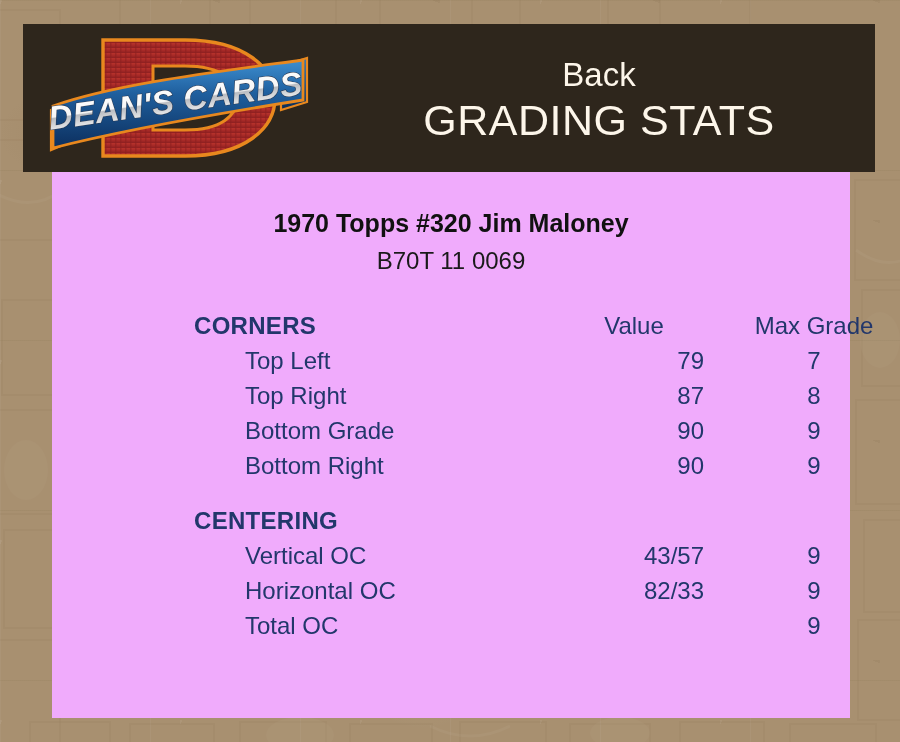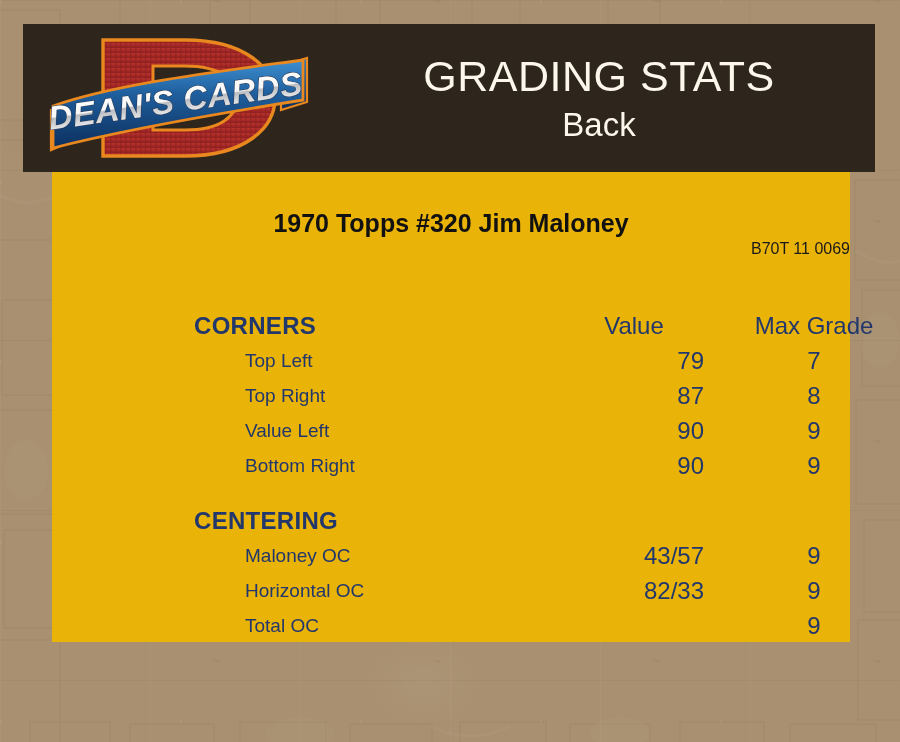--- a/index.html
+++ b/index.html
@@ -95,39 +95,39 @@
     margin-top: 4px;
     white-space: nowrap;
   }
 
   
   #panel {
     position: absolute;
     left: 52px;
     top: 172px;
     width: 798px;
-    height: 470px;
-    background: #eab308;
+    height: 546px;
+    background: #f0abfc;
     z-index: 4;
   }
 
   #card-title {
     text-align: center;
     color: #111111;
     font-size: 25px;
     font-weight: bold;
     margin-top: 37px;
     white-space: nowrap;
   }
   #card-serial {
-    text-align: right;
+    text-align: center;
     color: #1a1a1a;
-    font-size: 16px;
-    font-weight: normal;
-    margin-top: 2px;
+    font-size: 24px;
+    font-weight: normal;
+    margin-top: 9px;
     white-space: nowrap;
   }
 
   
   #stats {
     position: absolute;
     left: 100px;
     top: 136px;
     width: 700px;
   }
@@ -154,21 +154,21 @@
     line-height: 35px;
     text-align: center;
   }
   .col-value-head { left: 370px; width: 140px; }
   .col-grade-head { left: 520px; width: 200px; }
 
   .row-label {
     position: absolute;
     left: 51px;
     top: 0;
-    font-size: 19px;
+    font-size: 24px;
     font-weight: normal;
     line-height: 35px;
   }
   .row-value {
     position: absolute;
     left: 370px;
     top: 0;
     width: 140px;
     text-align: right;
     font-size: 24px;
@@ -273,22 +273,22 @@
         <path d="M 6 82 L 30 72 L 30 112 L 6 122 Z" fill="url(#blueTail)" stroke="#e8881e" stroke-width="2.2"></path>
         <path d="M 236 38 L 262 30 L 262 74 L 236 82 Z" fill="url(#blueTail)" stroke="#e8881e" stroke-width="2.2"></path>
 
         <path d="M 8 78 C 70 56 170 44 258 32 L 258 72 C 170 86 70 104 8 120 Z" fill="url(#blueGrad)" stroke="#e8881e" stroke-width="2.8"></path>
 
         <text x="132" y="84" text-anchor="middle" transform="rotate(-8 132 84)" font-family="'Liberation Sans', sans-serif" font-size="33" font-weight="bold" font-style="italic" letter-spacing="0.5" fill="url(#silver)" stroke="#2b3a52" stroke-width="1.1" paint-order="stroke">DEAN'S CARDS</text>
       </svg>
     </div>
 
     <div id="title-block">
+      <div id="title-sub">Back</div>
       <div id="title-main">GRADING STATS</div>
-      <div id="title-sub">Back</div>
     </div>
   </div>
 
   <div id="panel">
 
     <div id="card-title">1970 Topps #320 Jim Maloney</div>
     <div id="card-serial">B70T 11 0069</div>
 
     <div id="stats">
 
@@ -304,39 +304,39 @@
         <div class="row-grade">7</div>
       </div>
 
       <div class="stat-row">
         <div class="row-label">Top Right</div>
         <div class="row-value">87</div>
         <div class="row-grade">8</div>
       </div>
 
       <div class="stat-row">
-        <div class="row-label">Value Left</div>
+        <div class="row-label">Bottom Grade</div>
         <div class="row-value">90</div>
         <div class="row-grade">9</div>
       </div>
 
       <div class="stat-row">
         <div class="row-label">Bottom Right</div>
         <div class="row-value">90</div>
         <div class="row-grade">9</div>
       </div>
 
       <div class="section-gap"></div>
 
       <div class="stat-row">
         <div class="sec-head">CENTERING</div>
       </div>
 
       <div class="stat-row">
-        <div class="row-label">Maloney OC</div>
+        <div class="row-label">Vertical OC</div>
         <div class="row-value">43/57</div>
         <div class="row-grade">9</div>
       </div>
 
       <div class="stat-row">
         <div class="row-label">Horizontal OC</div>
         <div class="row-value">82/33</div>
         <div class="row-grade">9</div>
       </div>
 

